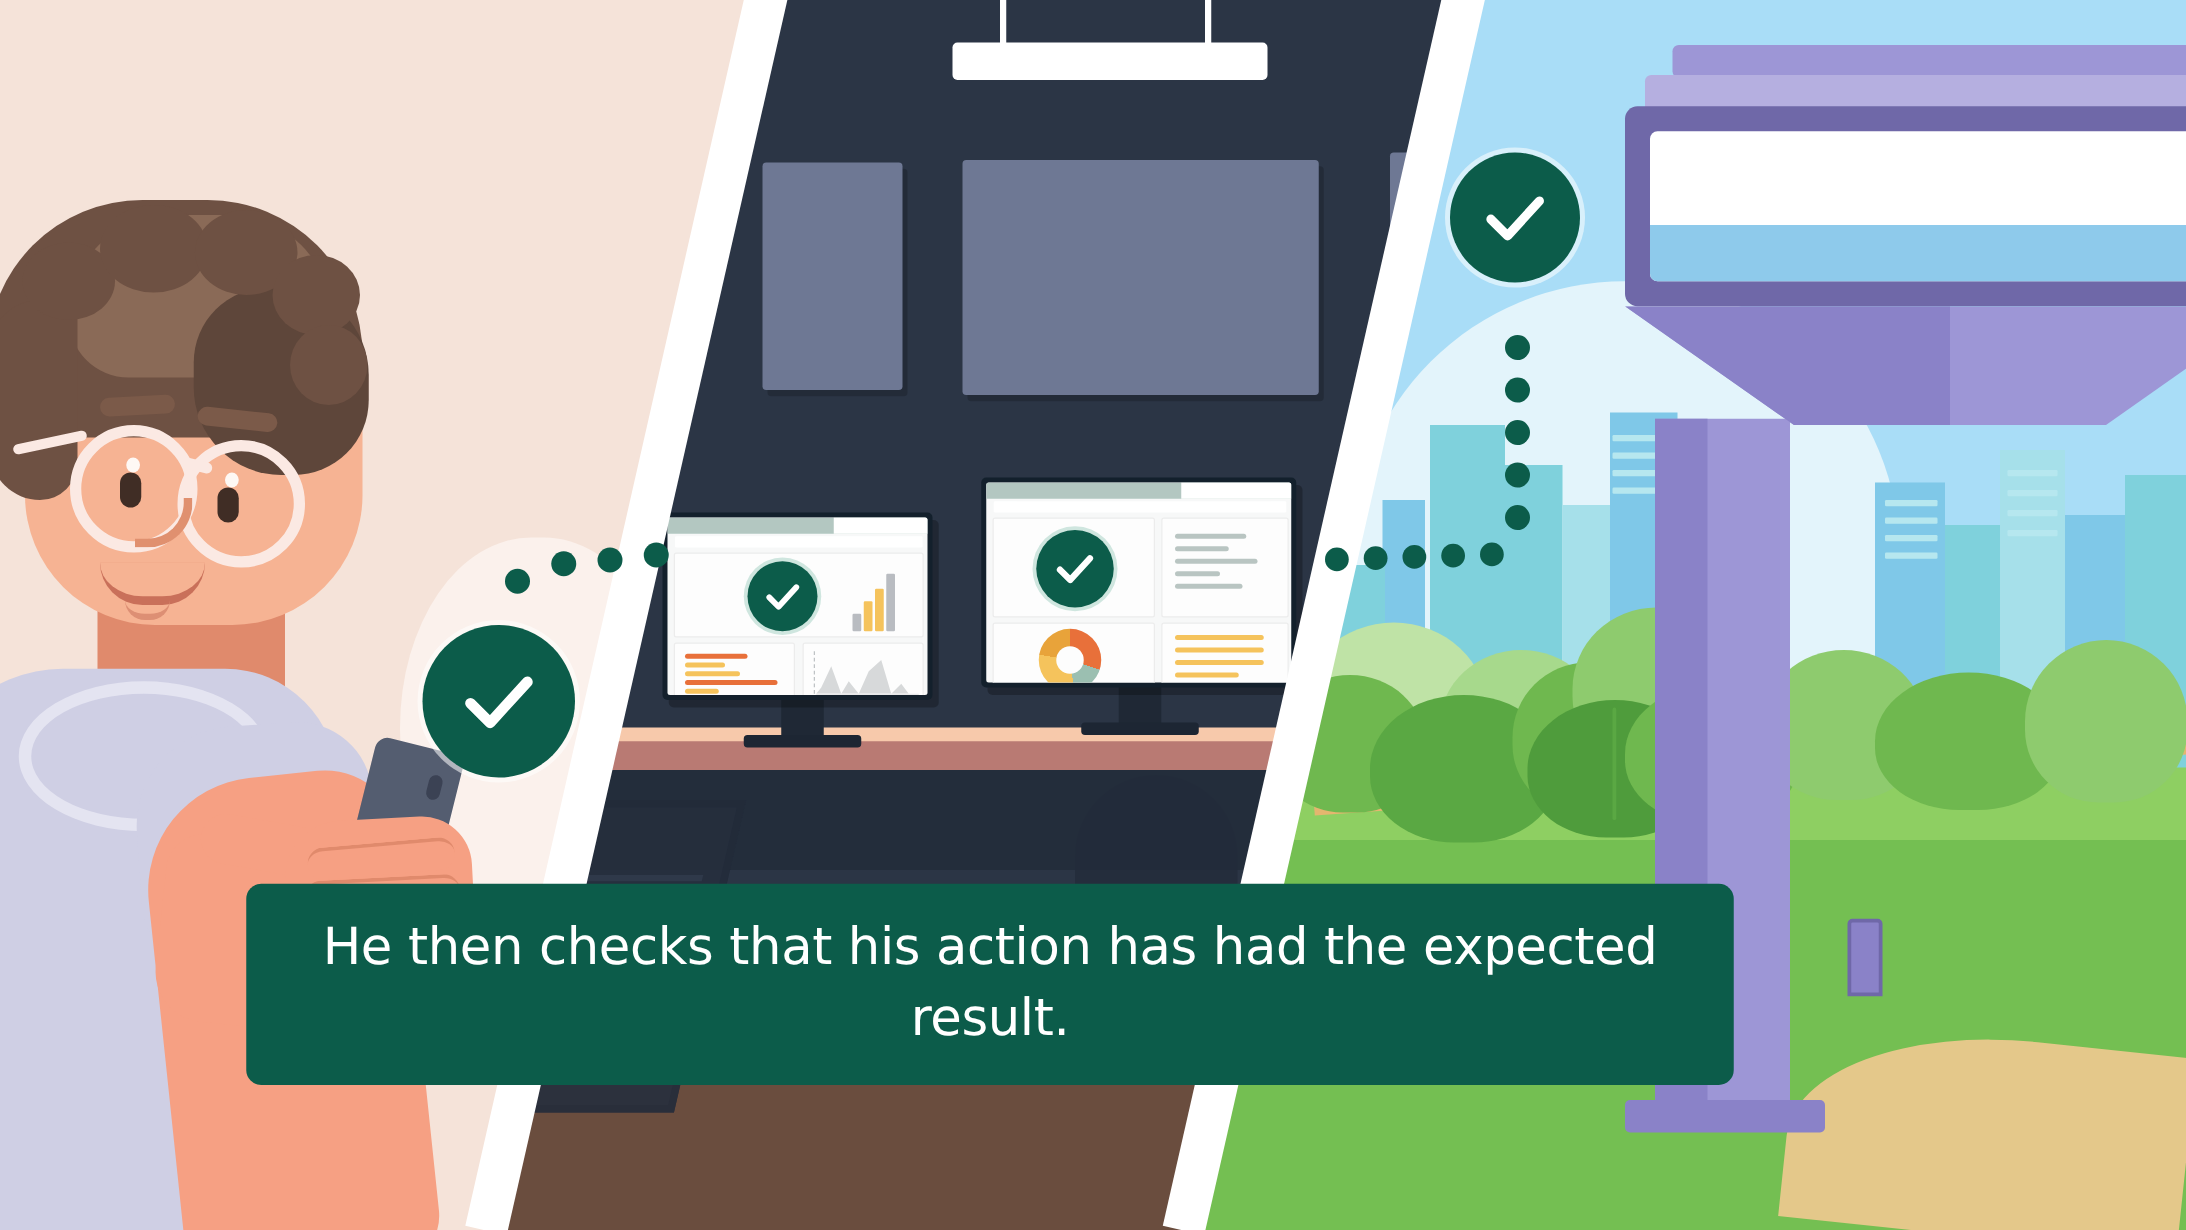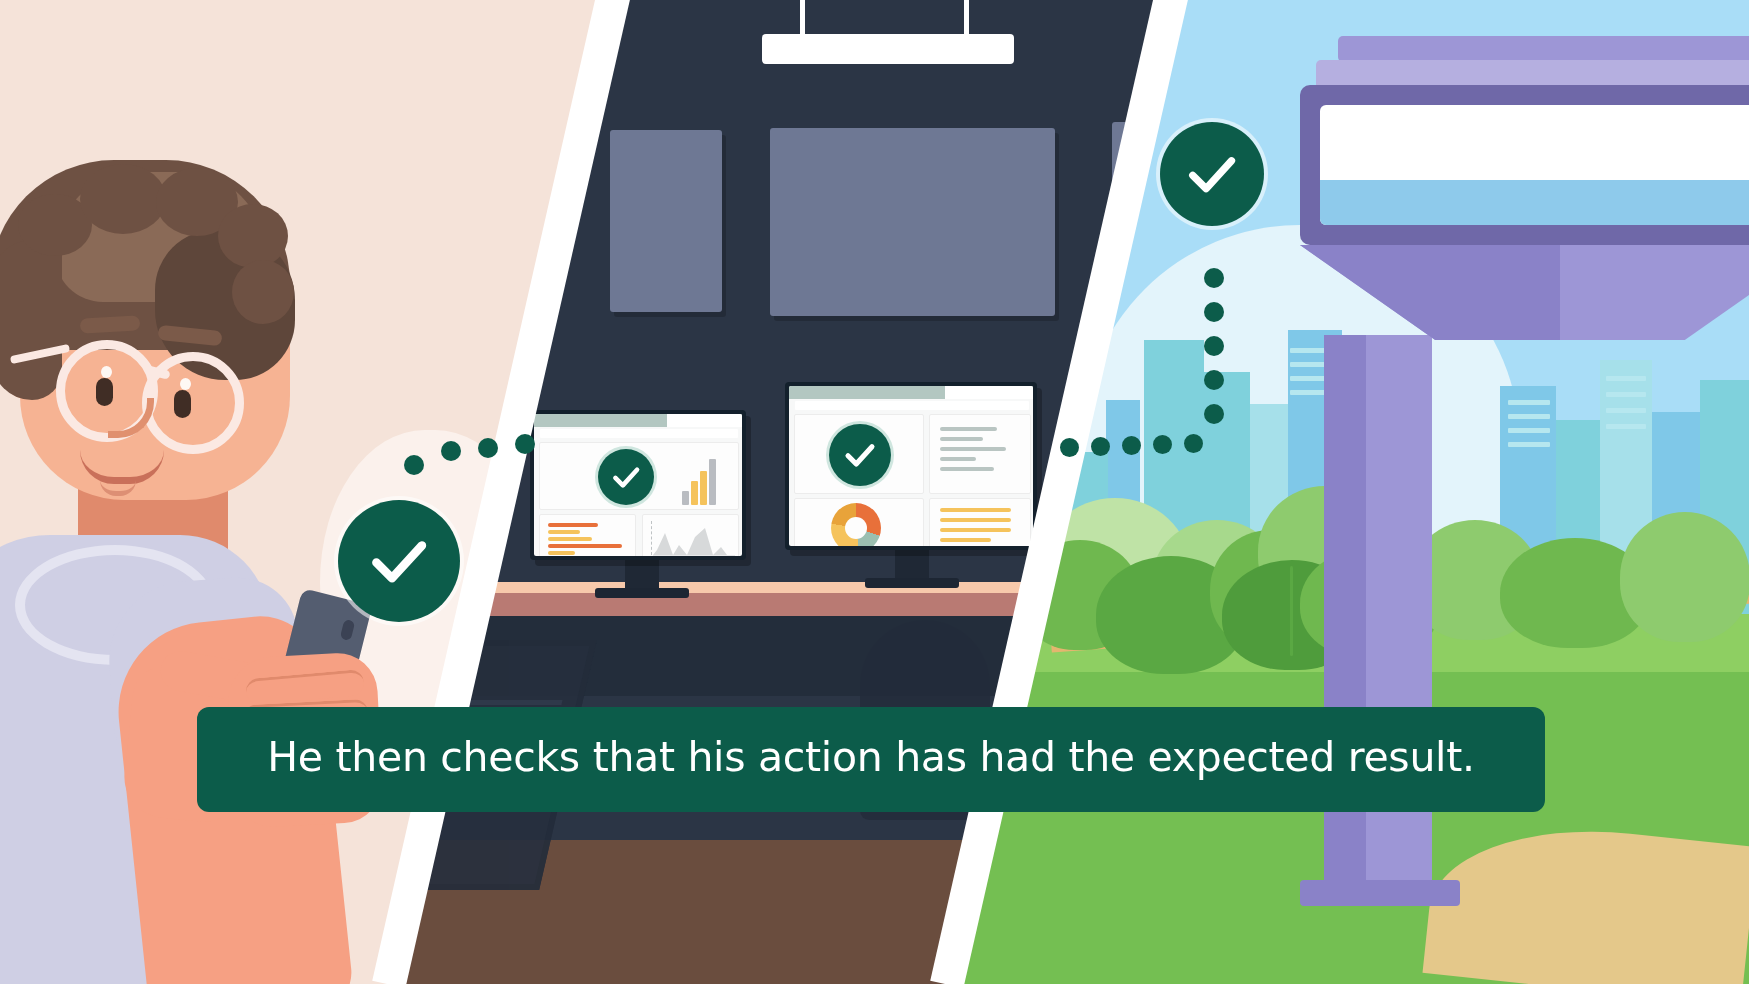--- a/index.html
+++ b/index.html
@@ -378,21 +378,21 @@
   
   .badge{
     position:absolute; border-radius:50%; background:#0c5c4a;
     display:flex; align-items:center; justify-content:center;
     box-shadow:0 0 0 4px rgba(255,255,255,.55);
   }
   .badge svg{ width:56%; height:56%; }
 
   
   .caption{
-    position:absolute; left:197px; top:707px; width:1348px;
+    position:absolute; left:197px; top:707px; width:1190px;
     background:#0c5c4a; border-radius:12px;
     padding:22px 40px 26px;
     text-align:center;
     color:#ffffff;
     font-size:41px; line-height:1.38;
     font-family:"DejaVu Sans", sans-serif;
     font-weight:400;
     letter-spacing:-0.3px;
   }
 </style>

